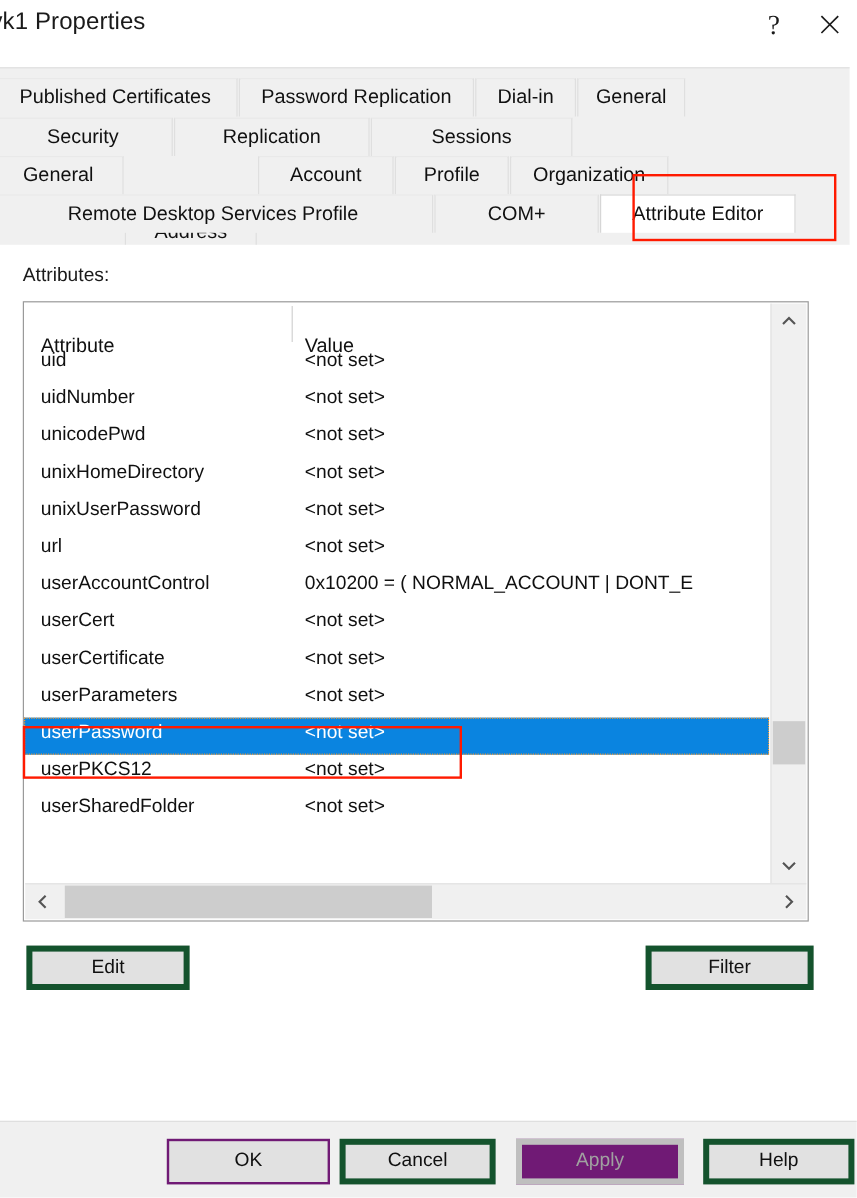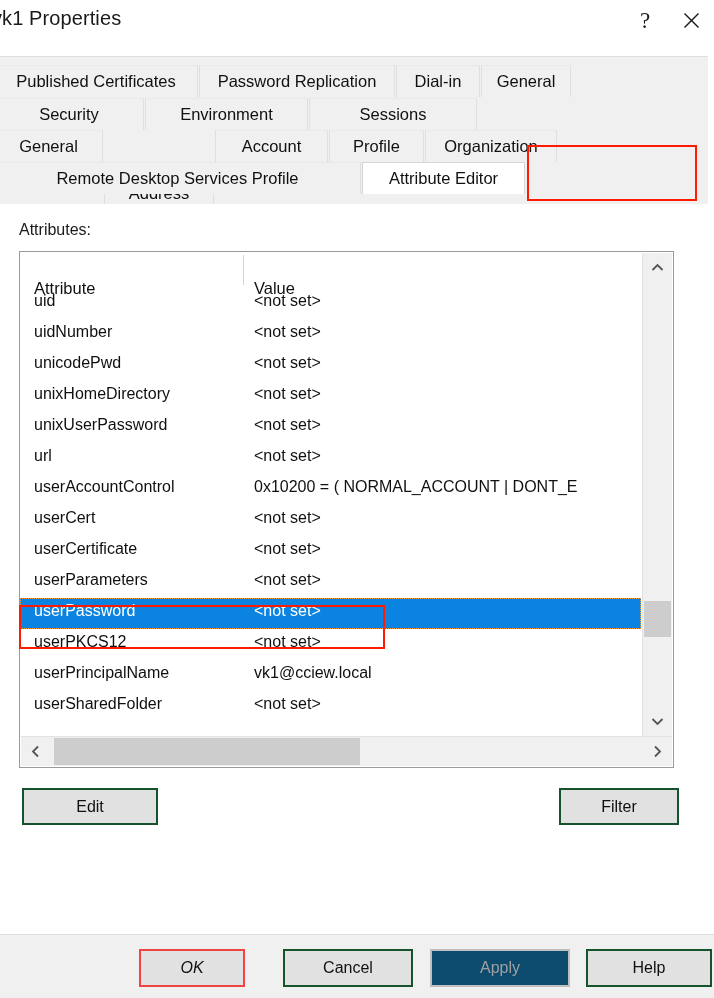--- a/index.html
+++ b/index.html
@@ -241,60 +241,59 @@
     position: absolute;
     left: 33px; top: 1px;
     width: 306px; height: 27px;
     background: #cdcdcd;
     cursor: default;
   }
 
   
   .btn {
     background: #e1e1e1;
-    border: 2px solid #14532d;
+    border: 5px solid #14532d;
     font-size: 16px;
     color: #101010;
     display: flex;
     align-items: center;
     justify-content: center;
     box-sizing: border-box;
     cursor: default;
     font-family: "Liberation Sans", sans-serif;
     padding: 0;
   }
   .btn.disabled { color: #a0a0a0; border-color: #bfbfbf; }
   .btn-edit {
     position: absolute;
     left: 22px; top: 584px;
     width: 136px; height: 37px;
   }
   .btn-filter {
     position: absolute;
-    left: 559px; top: 584px;
-    width: 120px; height: 37px;
+    left: 538px; top: 584px;
+    width: 140px; height: 37px;
   }
 
   
   .footer {
     position: absolute;
     left: 0; top: 934px;
     width: 714px; height: 64px;
     background: #f0f0f0;
     border-top: 1px solid #dfdfdf;
   }
   .footer .btn { position: absolute; top: 14px; height: 38px; }
   .btn-ok {
-    left: 139px; width: 106px;
-    border: 2px solid #ef4444;
+    left: 139px; width: 136px;
+    border: 2px solid #701a75;
     background: #e1e1e1;
-    font-style: italic;
   }
   .btn-cancel { left: 283px; width: 130px; }
-  .btn-apply  { left: 430px; width: 140px; background:#0c4a6e; }
+  .btn-apply  { left: 430px; width: 140px; background:#701a75; }
   .btn-help   { left: 586px; width: 126px; }
 
   
   .annot {
     position: absolute;
     border: 2px solid #ff1a00;
     box-sizing: border-box;
     pointer-events: none;
   }
   .annot-tab {
@@ -326,32 +325,33 @@
 
 <div class="tabstrip">
   <div class="tabrow r1">
       <div class="tab" style="width: 204px;">Published Certificates</div>
       <div class="tab" style="width: 196px;">Password Replication</div>
       <div class="tab" style="width: 84px;">Dial-in</div>
       <div class="tab" style="width: 90px;">General</div>
     </div>
   <div class="tabrow r2">
       <div class="tab" style="width: 150px;">Security</div>
-      <div class="tab" style="width: 163px;">Environment</div>
+      <div class="tab" style="width: 163px;">Replication</div>
       <div class="tab" style="width: 168px;">Sessions</div>
     </div>
   <div class="tabrow r3">
       <div class="tab" style="width: 109px;">General</div>
       <div class="tab" style="width: 110px; margin-top: 47px;">Address</div>
       <div class="tab" style="width: 113px;">Account</div>
       <div class="tab" style="width: 95px;">Profile</div>
       <div class="tab" style="width: 132px;">Organization</div>
     </div>
   <div class="tabrow r4">
       <div class="tab" style="width: 367px;">Remote Desktop Services Profile</div>
+      <div class="tab" style="width: 137px;">COM+</div>
       <div class="tab selected" style="width: 163px;">Attribute Editor</div>
     </div>
 </div>
 
 <div class="dialog-body">
 
   <div class="attributes-label">Attributes:</div>
 
   <div class="listview">
     <div class="lv-inner">
@@ -403,24 +403,20 @@
               <div class="cell c-attr">userParameters</div>
               <div class="cell c-val">&lt;not set&gt;</div>
             </div>
             <div class="lv-row selected">
               <div class="cell c-attr">userPassword</div>
               <div class="cell c-val">&lt;not set&gt;</div>
             </div>
             <div class="lv-row">
               <div class="cell c-attr">userPKCS12</div>
               <div class="cell c-val">&lt;not set&gt;</div>
-            </div>
-            <div class="lv-row">
-              <div class="cell c-attr">userPrincipalName</div>
-              <div class="cell c-val">vk1@cciew.local</div>
             </div>
             <div class="lv-row">
               <div class="cell c-attr">userSharedFolder</div>
               <div class="cell c-val">&lt;not set&gt;</div>
             </div>
           </div>
       </div>
 
       <div class="vscroll">
         <div class="vs-btn vs-up">

